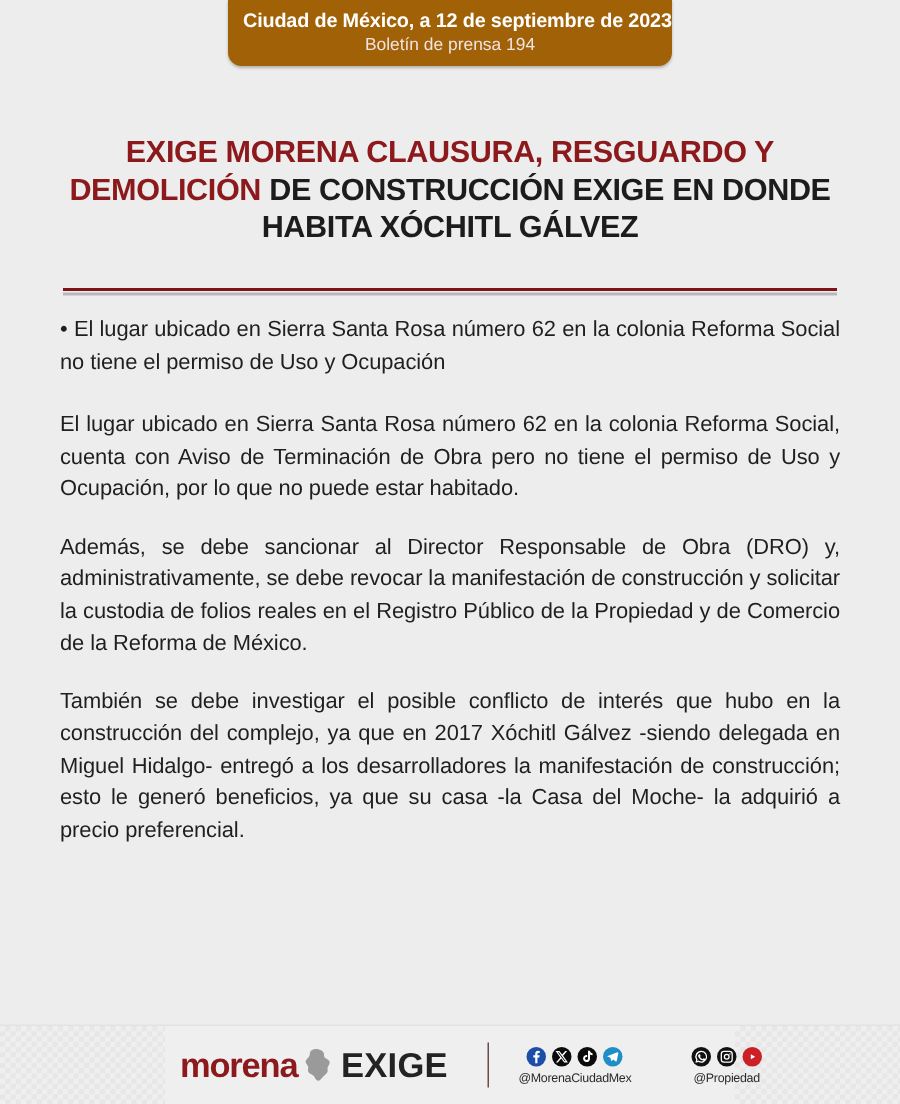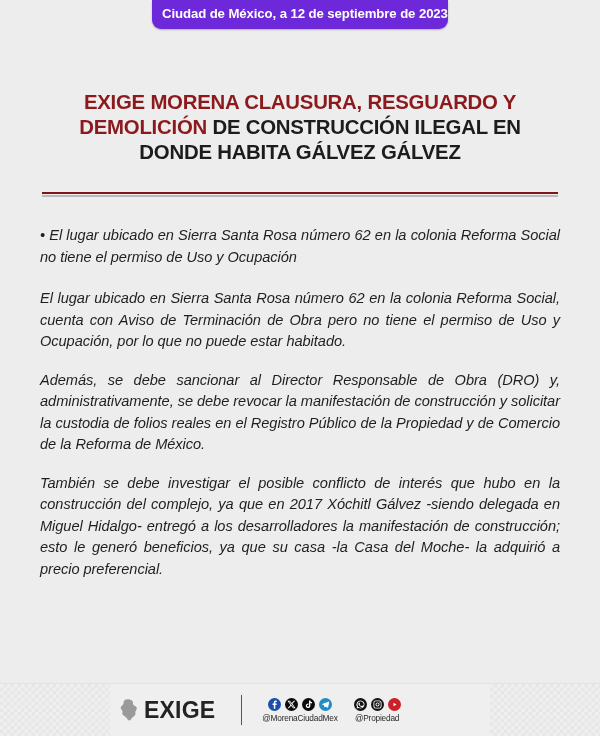--- a/index.html
+++ b/index.html
@@ -27,21 +27,21 @@
   .banner-wrap {
     width: 100%;
     height: 52px;
     display: flex;
     justify-content: center;
     align-items: flex-start;
     flex: 0 0 auto;
   }
   .banner {
     width: 296px;
-    background: #6d28d9;
+    background: #a16207;
     border-bottom-left-radius: 9px;
     border-bottom-right-radius: 9px;
     padding: 6px 10px 7px 10px;
     box-sizing: border-box;
     text-align: center;
     box-shadow: 0 1px 2px rgba(0,0,0,0.25);
   }
   .banner-line1 {
     color: #ffffff;
     font-size: 13.2px;
@@ -88,23 +88,22 @@
   .divider-gray {
     height: 2px;
     background: #b9b9b9;
     margin-top: 1px;
   }
 
   
   .body {
     margin: 0 40px;
     flex: 1 1 auto;
-    padding-top: 28px;
+    padding-top: 13px;
     box-sizing: border-box;
-    font-style: italic;
   }
   .para {
     font-size: 14.6px;
     line-height: 21.5px;
     color: #1f1f1f;
     text-align: justify;
     margin: 0 0 17px 0;
     letter-spacing: -0.05px;
   }
   .bullets {
@@ -187,21 +186,21 @@
   .footer-divider {
     width: 1px;
     height: 30px;
     background: #6d4b4d;
     margin: 0 20px 0 26px;
   }
 
   .social-groups {
     display: flex;
     align-items: flex-start;
-    gap: 16px;
+    gap: 40px;
   }
   .social-group {
     display: flex;
     flex-direction: column;
     align-items: center;
     gap: 2px;
   }
   .social-icons {
     display: flex;
     gap: 4px;
@@ -224,25 +223,26 @@
   }
 </style>
 </head>
 <body>
 
 <div class="page">
 
   <div class="banner-wrap">
     <div class="banner">
       <div class="banner-line1">Ciudad de México, a 12 de septiembre de 2023</div>
+      <div class="banner-line2">Boletín de prensa 194</div>
     </div>
   </div>
 
   <div class="title-block">
-    <h1 class="title"><span class="hl">EXIGE MORENA CLAUSURA, RESGUARDO Y DEMOLICIÓN</span><span> DE CONSTRUCCIÓN ILEGAL EN DONDE HABITA GÁLVEZ GÁLVEZ</span></h1>
+    <h1 class="title"><span class="hl">EXIGE MORENA CLAUSURA, RESGUARDO Y DEMOLICIÓN</span><span> DE CONSTRUCCIÓN EXIGE EN DONDE HABITA XÓCHITL GÁLVEZ</span></h1>
   </div>
 
   <div class="divider-wrap">
     <div class="divider-red"></div>
     <div class="divider-gray"></div>
   </div>
 
   <div class="body">
     <div class="bullets">
       <div class="bullet">El lugar ubicado en Sierra Santa Rosa número 62 en la colonia Reforma Social no tiene el permiso de Uso y Ocupación</div>
@@ -251,20 +251,21 @@
     <p class="para">Además, se debe sancionar al Director Responsable de Obra (DRO) y, administrativamente, se debe revocar la manifestación de construcción y solicitar la custodia de folios reales en el Registro Público de la Propiedad y de Comercio de la Reforma de México.</p>
     <p class="para">También se debe investigar el posible conflicto de interés que hubo en la construcción del complejo, ya que en 2017 Xóchitl Gálvez -siendo delegada en Miguel Hidalgo- entregó a los desarrolladores la manifestación de construcción; esto le generó beneficios, ya que su casa -la Casa del Moche- la adquirió a precio preferencial.</p>
   </div>
 
   <div class="footer">
     <div class="footer-texture left"></div>
     <div class="footer-texture right"></div>
 
     <div class="footer-inner">
       <div class="logo">
+        <span class="logo-morena">morena</span>
         <span>
           <svg class="logo-map" viewBox="0 0 19 22" aria-hidden="true">
             <path d="M9.6 0.6 C11.8 1.2 13.2 2.4 13.0 4.2 C12.8 5.9 13.8 6.4 15.0 7.0 C16.4 7.7 17.2 8.8 16.6 10.3 C16.0 11.8 15.0 12.6 15.4 14.0 C15.8 15.5 14.9 16.6 13.6 17.6 C12.2 18.7 11.4 20.0 10.2 21.2 C9.0 21.9 7.6 21.0 7.0 19.6 C6.4 18.2 5.4 17.6 4.2 17.0 C2.8 16.3 2.0 15.2 2.4 13.8 C2.8 12.4 2.2 11.4 1.4 10.4 C0.4 9.2 0.6 7.8 1.8 6.8 C3.0 5.8 3.6 4.8 3.6 3.4 C3.6 1.8 4.8 0.8 6.4 0.5 C7.5 0.3 8.6 0.3 9.6 0.6 Z" fill="#9a9a9a"></path>
           </svg>
         </span>
         <span class="logo-cdmx">EXIGE</span>
       </div>
 
       <div class="footer-divider"></div>
 

